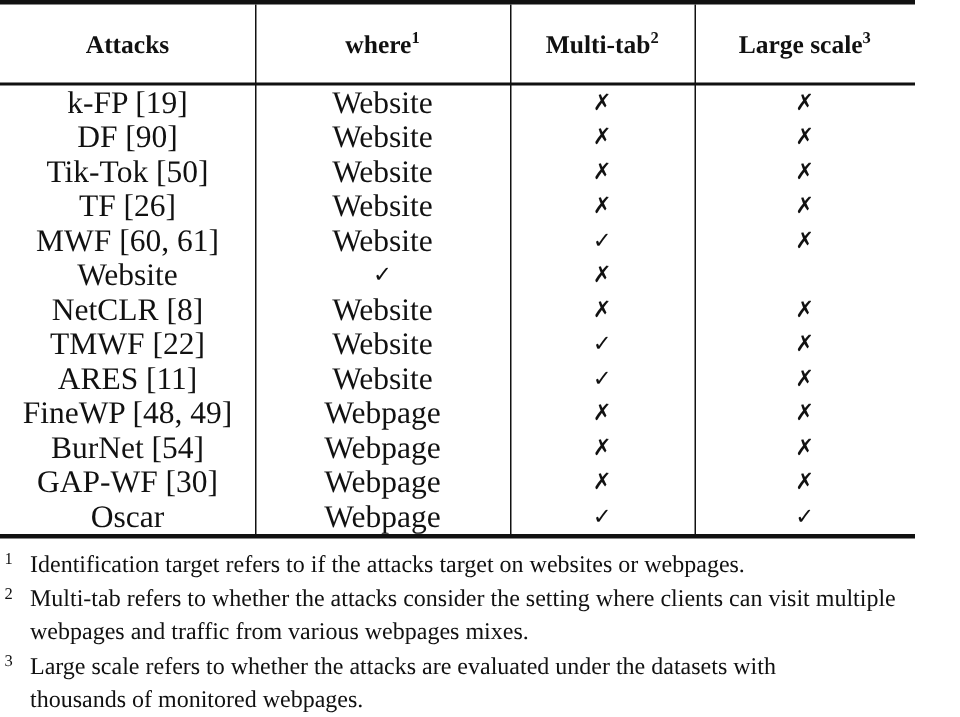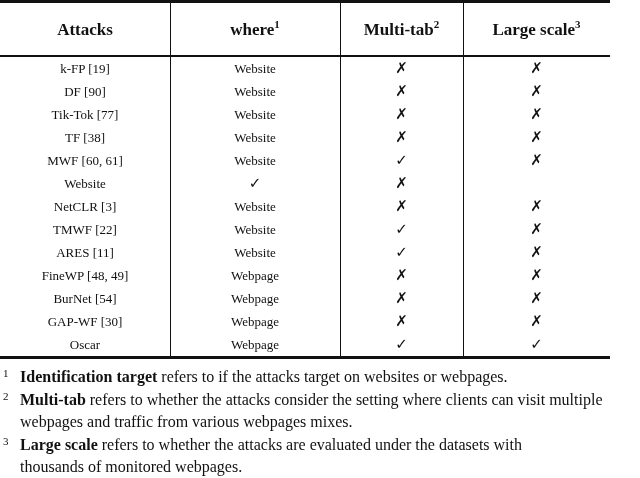--- a/index.html
+++ b/index.html
@@ -18,28 +18,28 @@
 
   .header-row{position:absolute;top:3px;left:0;width:610px;height:52px;
       display:grid;grid-template-columns:170px 170px 123px 147px;}
   .hcell{display:flex;flex-direction:column;align-items:center;justify-content:center;
       font-weight:bold;font-size:17px;line-height:21px;}
   .hcell sup{font-size:11px;line-height:0;}
 
   .tbody{position:absolute;top:57px;left:0;width:610px;}
   .trow{display:grid;grid-template-columns:170px 170px 123px 147px;height:23px;}
   .cell{display:flex;align-items:center;justify-content:center;
-      font-size:13px;line-height:23px;white-space:nowrap;}
+      font-size:21px;line-height:23px;white-space:nowrap;}
   .c-sym{font-size:15px;font-family:"DejaVu Sans", sans-serif;}
 
   
   .footnotes{position:absolute;top:366px;left:0;width:640px;font-size:16px;line-height:22.5px;}
   .fn{position:relative;padding-left:20px;}
   .fn .fn-marker{position:absolute;left:3px;top:-4px;font-size:11px;}
-  .fn .term{font-weight:bold;}
+  .fn .term{font-weight:normal;}
   .fn-2{max-width:622px;}
   .fn-3{max-width:520px;}
 </style>
 </head>
 <body>
 
 <div class="page">
 
   <div class="tbl">
     <div class="hrule rule-top"></div>
@@ -70,48 +70,48 @@
   </div>
 
   <div class="trow">
     <div class="cell c-attack">DF [90]</div>
     <div class="cell c-target">Website</div>
     <div class="cell c-sym sym-multi">✗</div>
     <div class="cell c-sym sym-large">✗</div>
   </div>
 
   <div class="trow">
-    <div class="cell c-attack">Tik-Tok [77]</div>
+    <div class="cell c-attack">Tik-Tok [50]</div>
     <div class="cell c-target">Website</div>
     <div class="cell c-sym sym-multi">✗</div>
     <div class="cell c-sym sym-large">✗</div>
   </div>
 
   <div class="trow">
-    <div class="cell c-attack">TF [38]</div>
+    <div class="cell c-attack">TF [26]</div>
     <div class="cell c-target">Website</div>
     <div class="cell c-sym sym-multi">✗</div>
     <div class="cell c-sym sym-large">✗</div>
   </div>
 
   <div class="trow">
     <div class="cell c-attack">MWF [60, 61]</div>
     <div class="cell c-target">Website</div>
     <div class="cell c-sym sym-multi">✓</div>
     <div class="cell c-sym sym-large">✗</div>
   </div>
 
   <div class="trow">
     <div class="cell c-target">Website</div>
     <div class="cell c-sym sym-multi">✓</div>
     <div class="cell c-sym sym-large">✗</div>
   </div>
 
   <div class="trow">
-    <div class="cell c-attack">NetCLR [3]</div>
+    <div class="cell c-attack">NetCLR [8]</div>
     <div class="cell c-target">Website</div>
     <div class="cell c-sym sym-multi">✗</div>
     <div class="cell c-sym sym-large">✗</div>
   </div>
 
   <div class="trow">
     <div class="cell c-attack">TMWF [22]</div>
     <div class="cell c-target">Website</div>
     <div class="cell c-sym sym-multi">✓</div>
     <div class="cell c-sym sym-large">✗</div>

